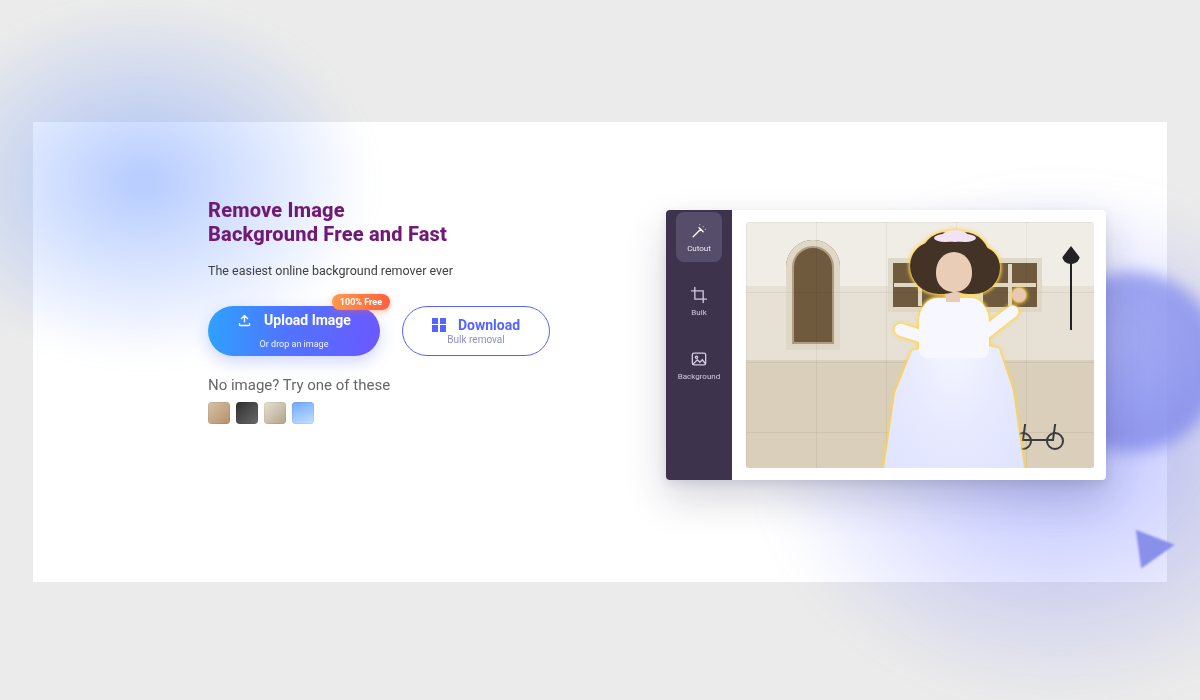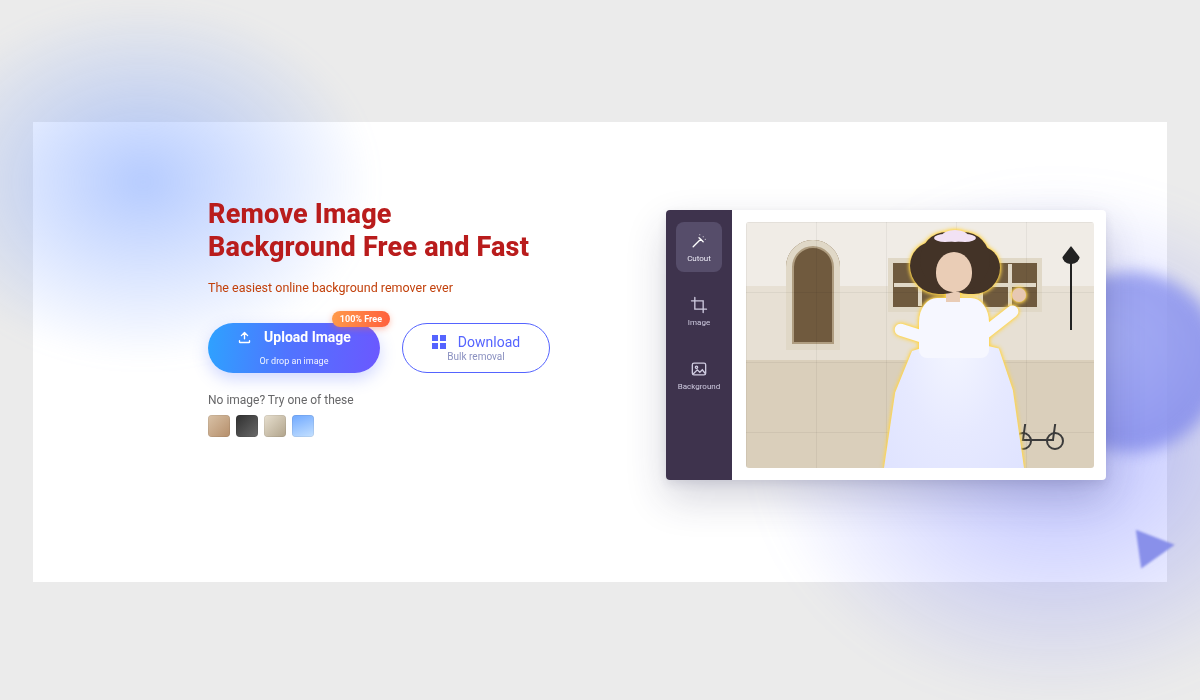--- a/index.html
+++ b/index.html
@@ -49,30 +49,30 @@
   }
 
   
   .copy {
     position: absolute;
     left: 175px;
     top: 76px;
     width: 500px;
   }
   .title {
-    font-size: 27px;
+    font-size: 20px;
     font-weight: 800;
     line-height: 1.22;
-    color: #b91c1c;
+    color: #701a75;
     letter-spacing: .2px;
   }
   .subtitle {
     margin-top: 16px;
     font-size: 12.5px;
-    color: #c2410c;
+    color: #404040;
   }
 
   
   .buttons { margin-top: 28px; display: flex; gap: 22px; align-items: center; }
 
   .upload-btn {
     position: relative;
     display: flex;
     flex-direction: column;
     align-items: center;
@@ -107,28 +107,28 @@
     align-items: center;
     justify-content: center;
     width: 148px;
     height: 50px;
     border-radius: 26px;
     border: 1.6px solid #5564ff;
     color: #5564ff;
     background: #fff;
     cursor: pointer;
   }
-  .download-btn .line1 { display: flex; align-items: center; gap: 12px; font-weight: 400; font-size: 14px; }
+  .download-btn .line1 { display: flex; align-items: center; gap: 12px; font-weight: 700; font-size: 14px; }
   .download-btn .line2 { font-size: 10px; color: #8a90c0; margin-top: 1px; }
   .win-icon { width: 14px; height: 14px; display: grid; grid-template-columns: 1fr 1fr; grid-template-rows: 1fr 1fr; gap: 1.4px; }
   .win-icon span { background: #5564ff; display: block; }
 
   
   .samples { margin-top: 20px; }
-  .samples-label { font-size: 12px; color: #676769; margin-bottom: 8px; }
+  .samples-label { font-size: 15px; color: #676769; margin-bottom: 8px; }
   .thumbs { display: flex; gap: 6px; }
   .thumb {
     width: 22px; height: 22px; border-radius: 4px; cursor: pointer;
     box-shadow: 0 0 0 0.5px rgba(0,0,0,.12) inset;
     background-size: cover; background-position: center;
   }
   .thumb.t1 { background: linear-gradient(135deg,#d9c2a7,#b58e6a); }
   .thumb.t2 { background: linear-gradient(135deg,#2f2f2f,#6a6a6a); }
   .thumb.t3 { background: linear-gradient(135deg,#e8e0d0,#b0a38a); }
   .thumb.t4 { background: linear-gradient(160deg,#6fa8ff,#c5e1ff); }
@@ -146,21 +146,21 @@
     display: flex;
     overflow: hidden;
     z-index: 3;
   }
   .toolstrip {
     width: 66px;
     background: #3e334d;
     display: flex;
     flex-direction: column;
     align-items: center;
-    padding-top: 12px;
+    padding-top: 2px;
     gap: 14px;
   }
   .tool {
     width: 46px; height: 50px;
     border-radius: 8px;
     display: flex; flex-direction: column; align-items: center; justify-content: center;
     gap: 3px;
     cursor: pointer;
   }
   .tool.active { background: #564d6a; }
@@ -351,21 +351,21 @@
           <circle cx="17" cy="7" r="0.6" fill="#fff" stroke="none"></circle>
           <circle cx="19.5" cy="10" r="0.6" fill="#fff" stroke="none"></circle>
           <circle cx="13" cy="4.5" r="0.6" fill="#fff" stroke="none"></circle>
         </svg>
         <span class="tl">Cutout</span>
       </div>
       <div class="tool">
         <svg viewBox="0 0 24 24">
           <path d="M7 3v14h14M3 7h14v14" stroke-linecap="round"></path>
         </svg>
-        <span class="tl">Image</span>
+        <span class="tl">Bulk</span>
       </div>
       <div class="tool">
         <svg viewBox="0 0 24 24">
           <rect x="4" y="5" width="16" height="14" rx="2"></rect>
           <circle cx="9" cy="10" r="1.4"></circle>
           <path d="M5 18l5-5 3 3 3-3 4 5"></path>
         </svg>
         <span class="tl">Background</span>
       </div>
     </div>

